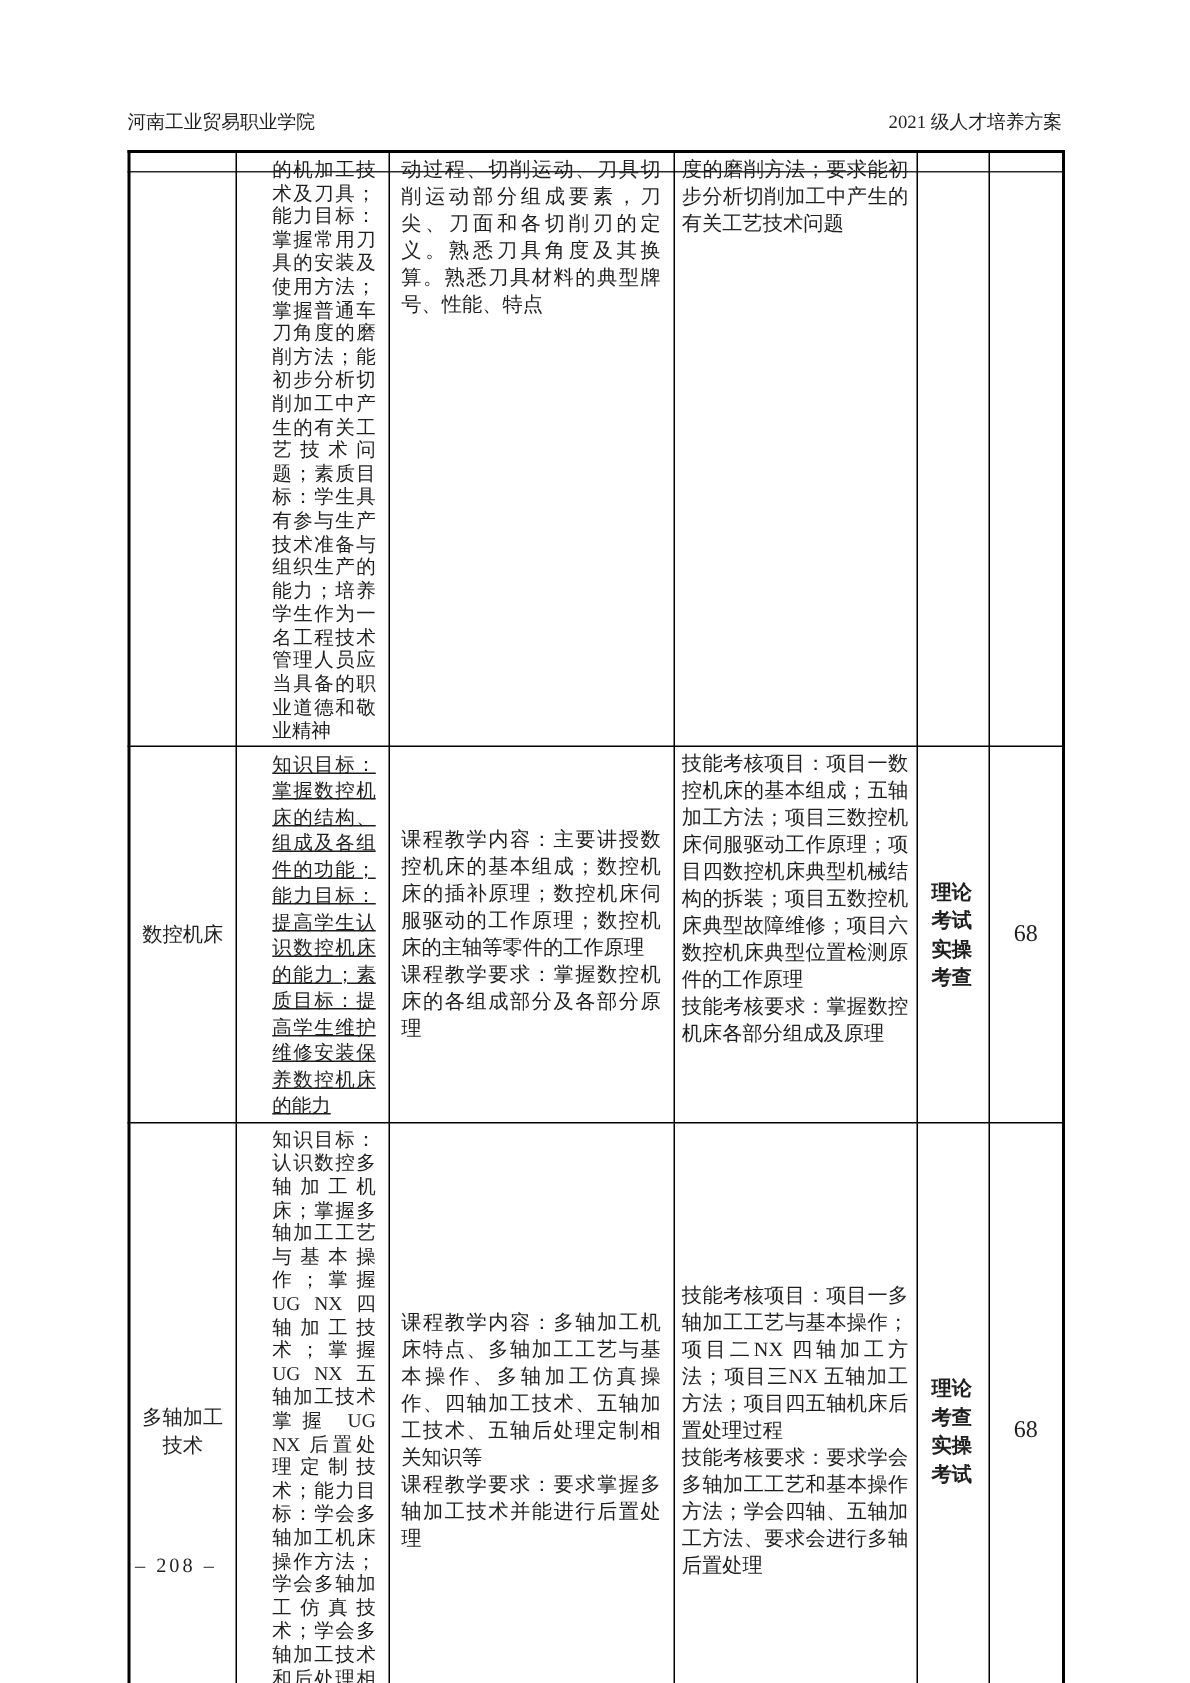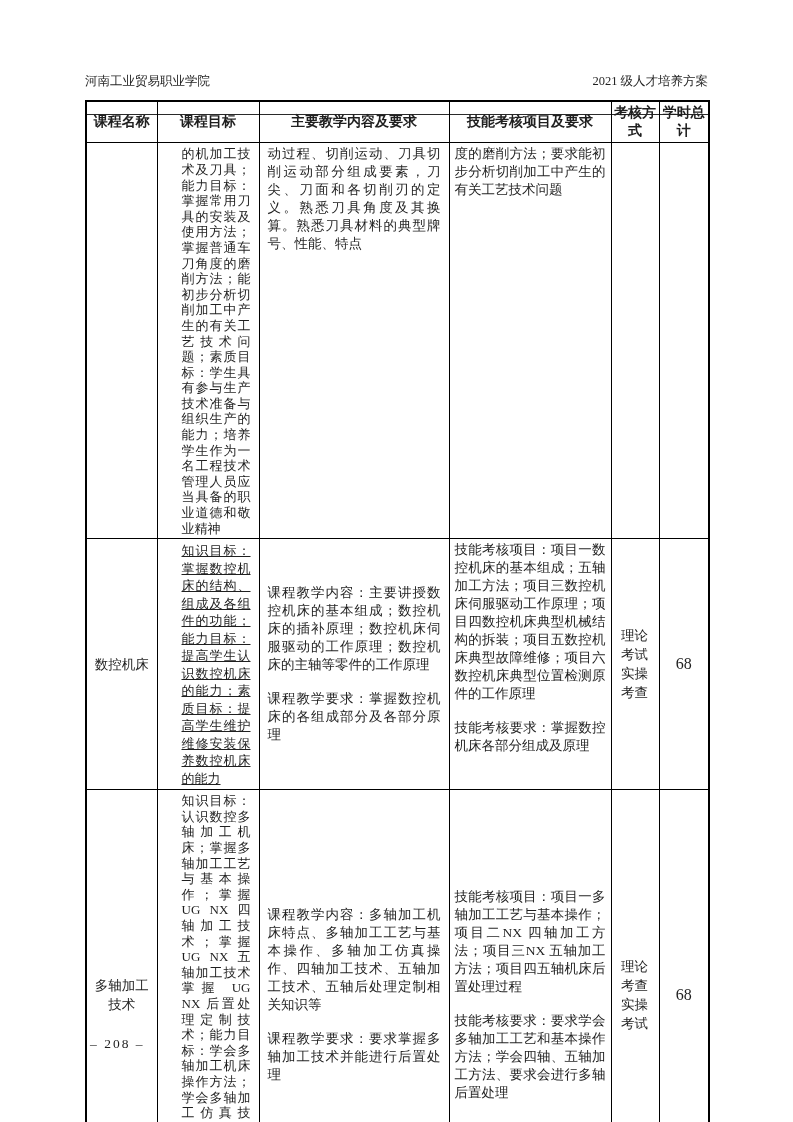--- a/index.html
+++ b/index.html
@@ -80,28 +80,29 @@
   td.col-exam {
     vertical-align: middle;
     text-align: center;
     padding: 2px 1px;
     line-height: 19px;
   }
   td.col-exam .exam-wrap {
     width: 28px;
     margin: 0 auto;
     text-align: left;
+    font-weight: bold;
   }
   td.col-hours {
     vertical-align: middle;
     text-align: center;
     font-size: 16px;
   }
   .course-table p { margin: 0; }
-  .course-table p + p { margin-top: 16px; }
+  .course-table p + p { }
 
   .page-footer {
     position: absolute;
     top: 1036px;
     left: 90px;
     font-size: 13.5px;
     letter-spacing: 2px;
   }
 </style>
 </head>
@@ -115,28 +116,20 @@
 <table class="course-table">
   <colgroup>
     <col style="width:71px">
     <col style="width:102px">
     <col style="width:190px">
     <col style="width:162px">
     <col style="width:48px">
     <col style="width:50px">
   </colgroup>
   <tbody>
-      <tr class="head-row">
-    <th>课程名称</th>
-    <th>课程目标</th>
-    <th>主要教学内容及要求</th>
-    <th>技能考核项目及要求</th>
-    <th>考核方式</th>
-    <th>学时总计</th>
-  </tr>
 
   <tr class="body-row-0">
     <td class="col-name"></td>
     <td class="col-goal">的机加工技术及刀具；能力目标：掌握常用刀具的安装及使用方法；掌握普通车刀角度的磨削方法；能初步分析切削加工中产生的有关工艺技术问题；素质目标：学生具有参与生产技术准备与组织生产的能力；培养学生作为一名工程技术管理人员应当具备的职业道德和敬业精神</td>
     <td class="col-content">动过程、切削运动、刀具切削运动部分组成要素，刀尖、刀面和各切削刃的定义。熟悉刀具角度及其换算。熟悉刀具材料的典型牌号、性能、特点</td>
     <td class="col-skill">度的磨削方法；要求能初步分析切削加工中产生的有关工艺技术问题</td>
     <td class="col-exam">
           <div class="exam-wrap"></div>
         </td>
     <td class="col-hours"></td>

